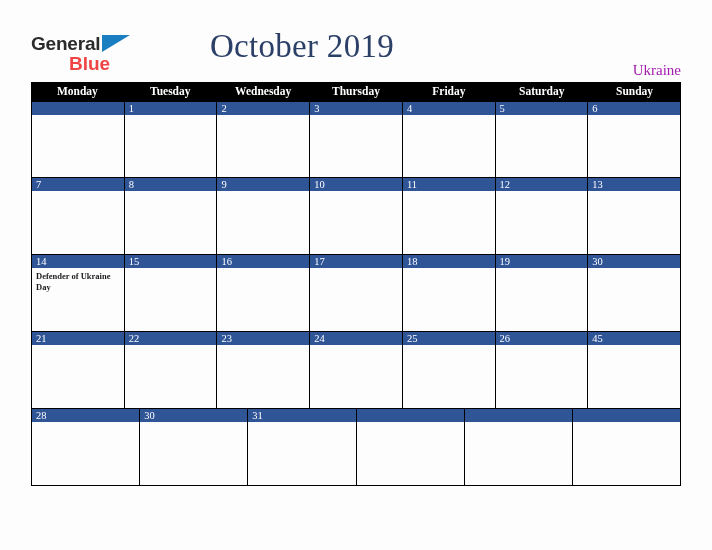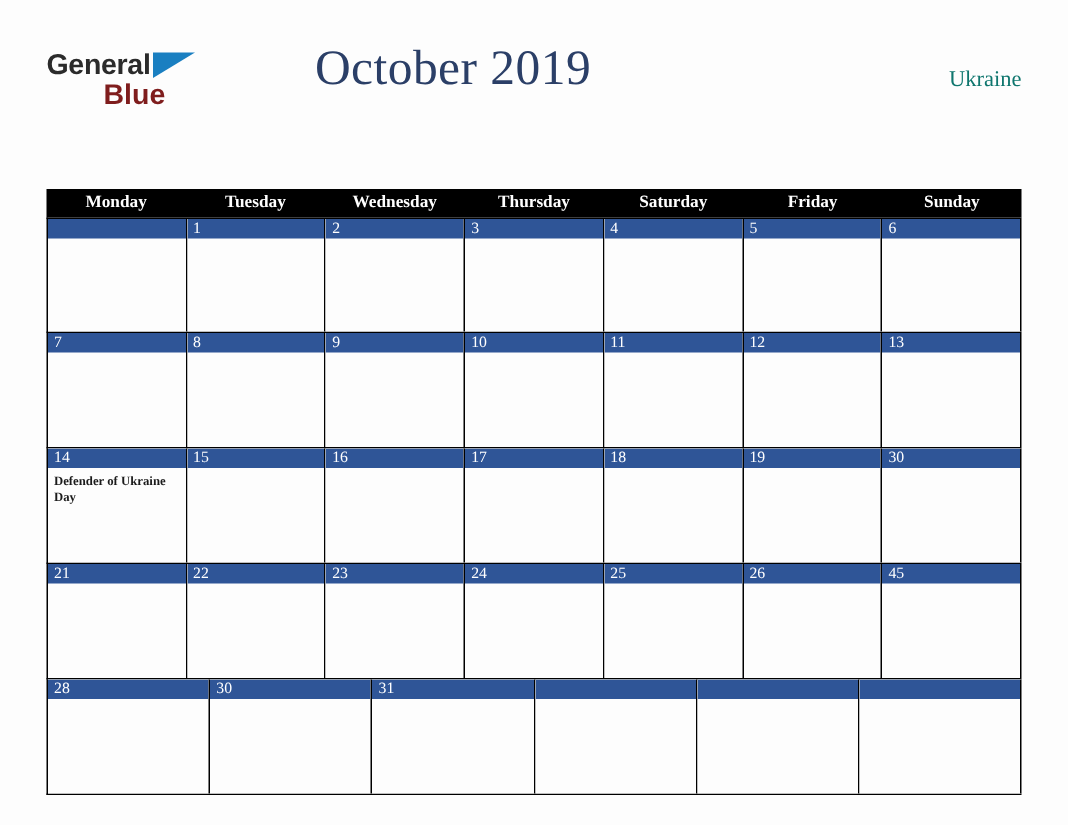--- a/index.html
+++ b/index.html
@@ -48,54 +48,53 @@
     top: 2px;
     width: 0; height: 0;
     border-left: 28px solid #1a7fc1;
     border-bottom: 17px solid transparent;
   }
   #logo-blue {
     position: absolute;
     left: 38px; top: 20px;
     font-family: "Liberation Sans", sans-serif;
     font-size: 19px;
-    color: #7f1d1d;
+    color: #ef4444;
     line-height: 22px;
   }
 
   
   #page-title {
     position: absolute;
     left: 0;
     top: 28px;
     width: 604px;
     text-align: center;
     font-size: 33px;
     color: #2b3f67;
     font-family: "Liberation Serif", serif;
     letter-spacing: 0.3px;
   }
 
   
   #country-label {
     position: absolute;
     right: 31px;
-    top: 45px;
+    top: 62px;
     font-size: 15px;
-    color: #0f766e;
+    color: #a21caf;
     font-family: "Liberation Serif", serif;
   }
 
   
   #calendar {
     position: absolute;
     left: 31px;
     top: 82px;
     width: 650px;
-    margin-top: 44px;
   }
 
   #weekday-header {
     display: flex;
     width: 650px;
     height: 19px;
     background: #000000;
   }
   .weekday-cell {
     flex: 1 1 0;
@@ -167,22 +166,22 @@
   <div id="country-label">Ukraine</div>
 
 </div>
 
 <div id="calendar">
   <div id="weekday-header">
       <div class="weekday-cell">Monday</div>
       <div class="weekday-cell">Tuesday</div>
       <div class="weekday-cell">Wednesday</div>
       <div class="weekday-cell">Thursday</div>
+      <div class="weekday-cell">Friday</div>
       <div class="weekday-cell">Saturday</div>
-      <div class="weekday-cell">Friday</div>
       <div class="weekday-cell">Sunday</div>
     </div>
   <div id="weeks-container">
       <div class="week-row">
         <div class="day-cell">
           <div class="day-band">
             <span class="day-number"></span>
           </div>
         </div>
         <div class="day-cell">

